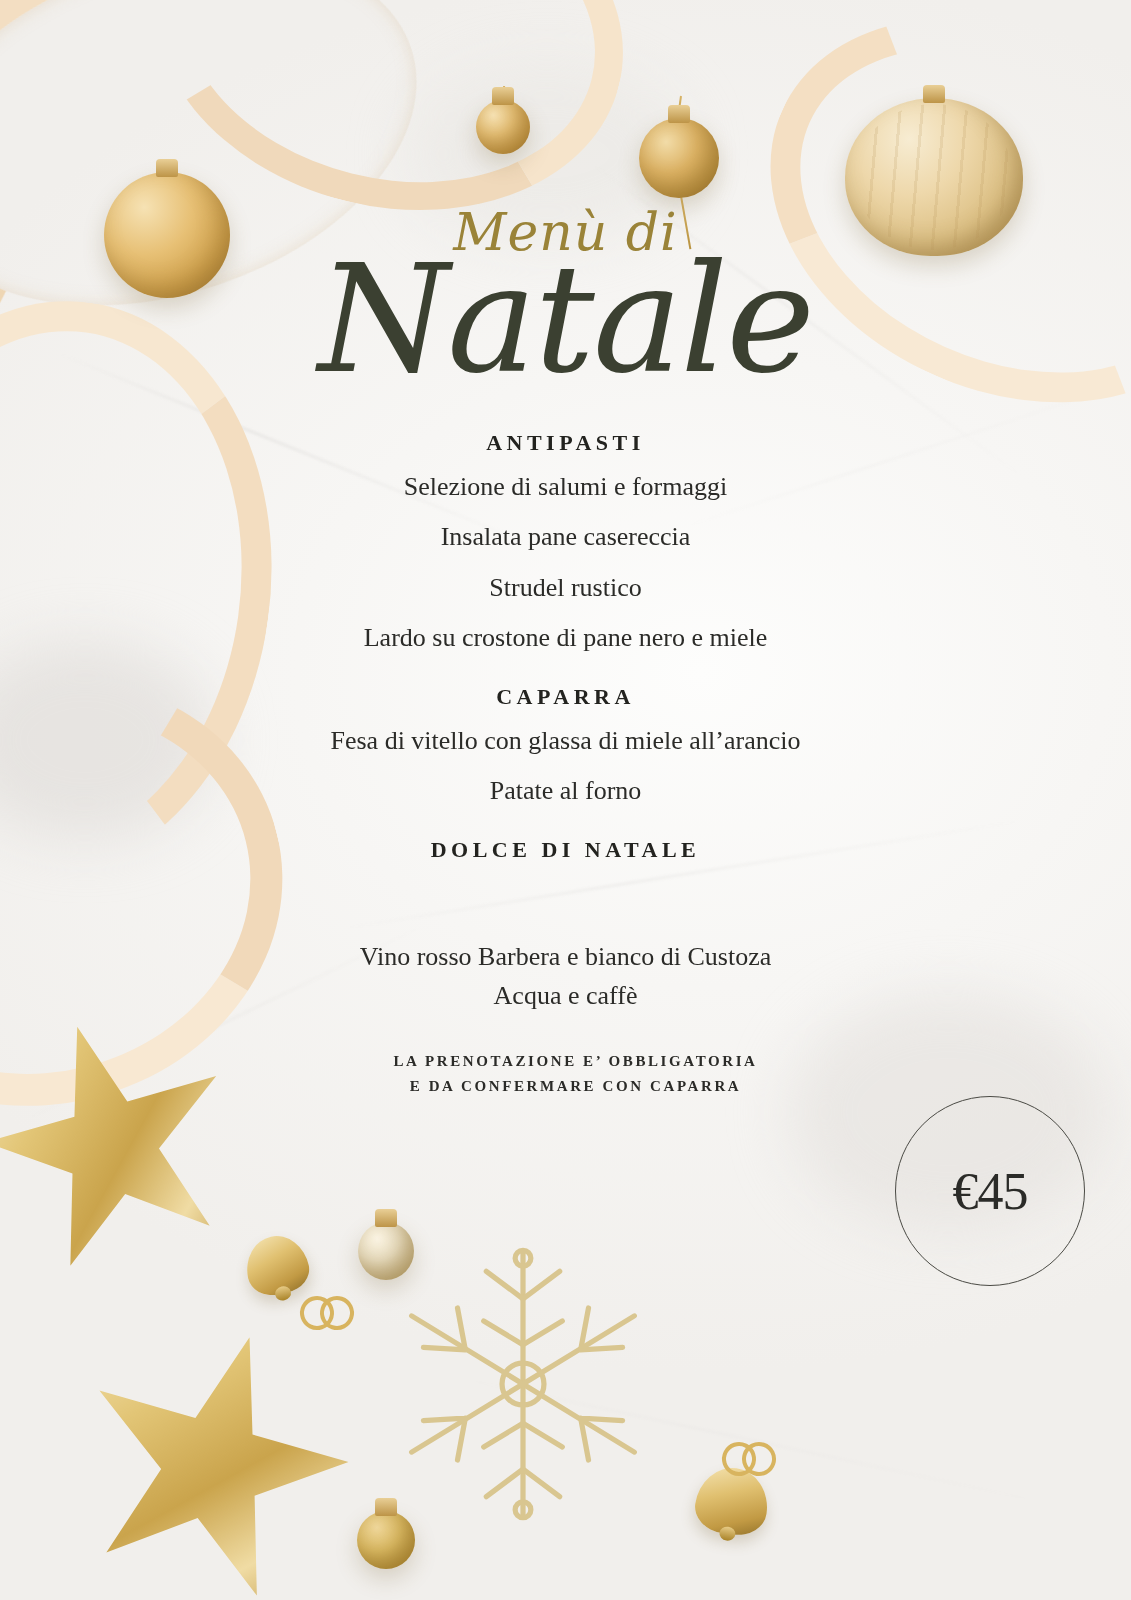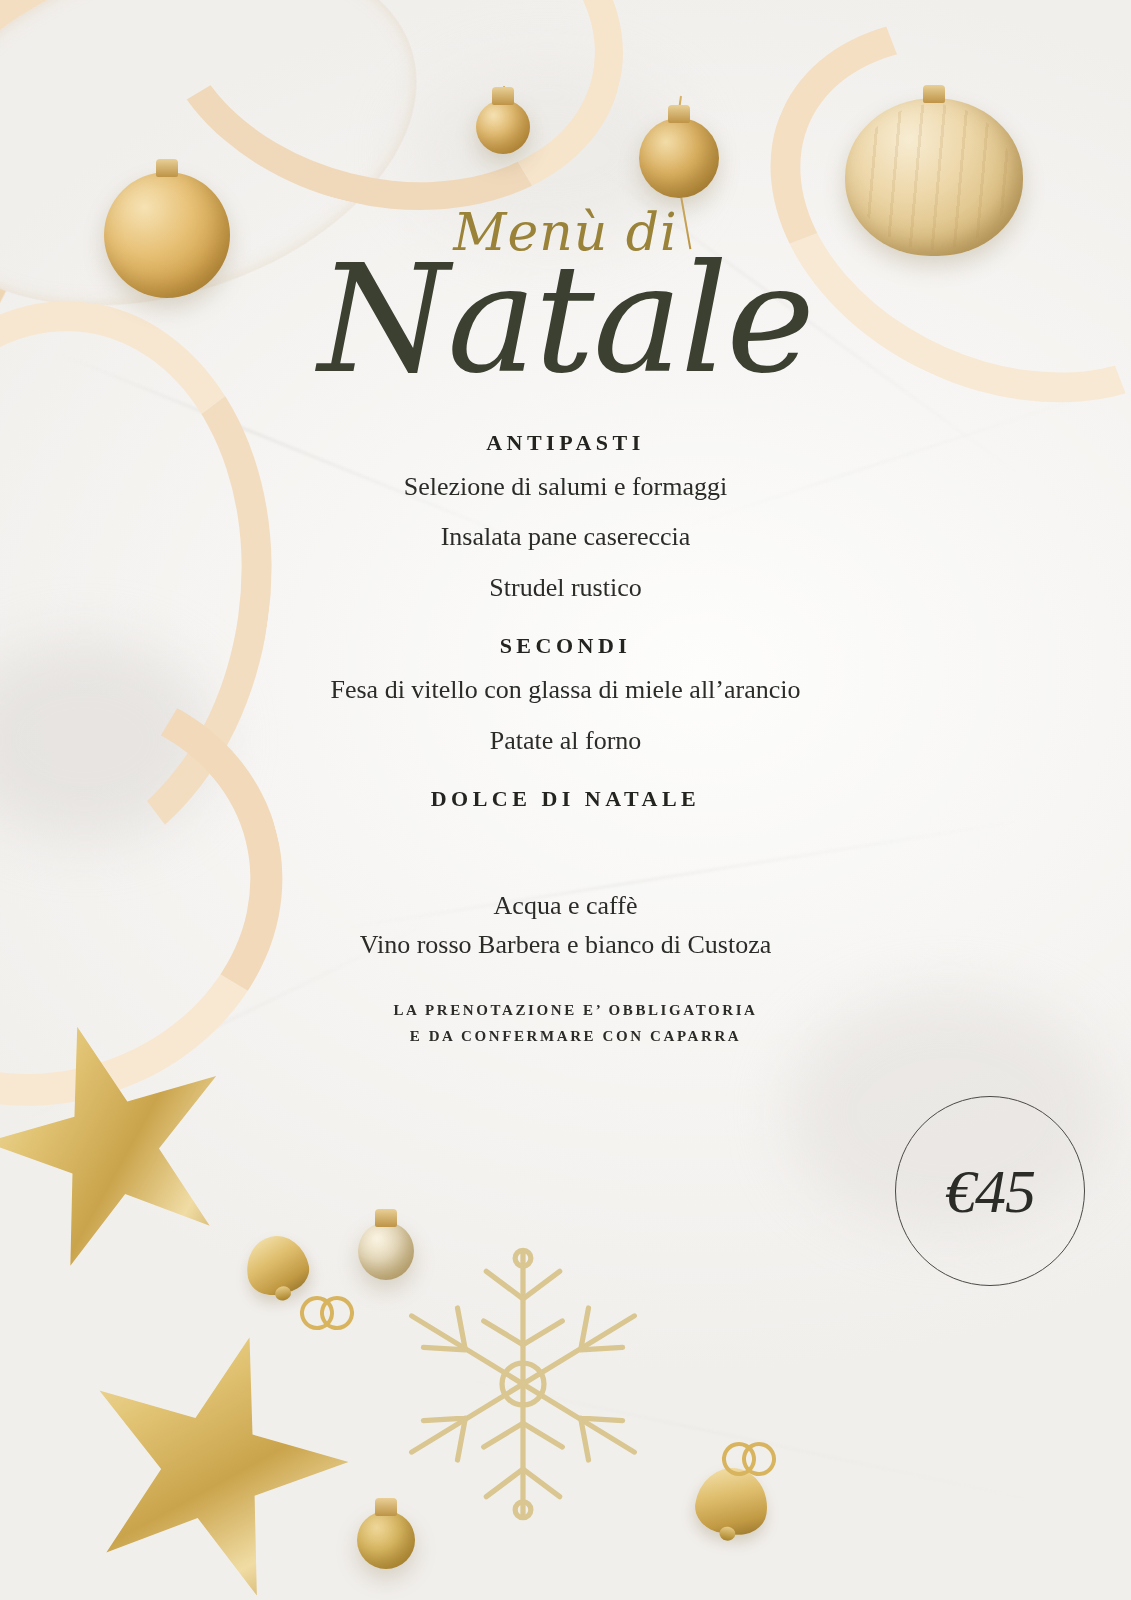--- a/index.html
+++ b/index.html
@@ -285,24 +285,23 @@
     width: 188px;
     height: 188px;
     border: 1.6px solid #4a4a44;
     border-radius: 50%;
     display: flex;
     align-items: center;
     justify-content: center;
   }
   .price-text {
     font-family: "Liberation Serif", serif;
-    font-size: 62px;
+    font-size: 52px;
     color: #2b2b28;
     letter-spacing: -1px;
-    font-style: italic;
   }
 </style>
 </head>
 <body>
 
 <div class="poster">
 
   <div class="marble">
     <div class="blotch b1"></div>
     <div class="blotch b2"></div>
@@ -377,38 +376,39 @@
       <div class="title-big">Natale</div>
     </div>
 
     <div class="menu">
 
       <div class="section">
         <div class="section-title">ANTIPASTI</div>
         <p class="dish">Selezione di salumi e formaggi</p>
         <p class="dish">Insalata pane casereccia</p>
         <p class="dish">Strudel rustico</p>
+        <p class="dish">Lardo su crostone di pane nero e miele</p>
       </div>
 
 
       <div class="section">
-        <div class="section-title">SECONDI</div>
+        <div class="section-title">CAPARRA</div>
         <p class="dish">Fesa di vitello con glassa di miele all’arancio</p>
         <p class="dish">Patate al forno</p>
       </div>
 
       <div class="section">
         <div class="section-title solo">DOLCE DI NATALE</div>
       </div>
 
     </div>
 
     <div class="drinks">
+      <p class="drink">Vino rosso Barbera e bianco di Custoza</p>
       <p class="drink">Acqua e caffè</p>
-      <p class="drink">Vino rosso Barbera e bianco di Custoza</p>
     </div>
 
     <div class="notice">
       <div>LA PRENOTAZIONE E’ OBBLIGATORIA</div>
       <div>E DA CONFERMARE CON CAPARRA</div>
     </div>
 
   </div>
 
   <div class="price-badge">

